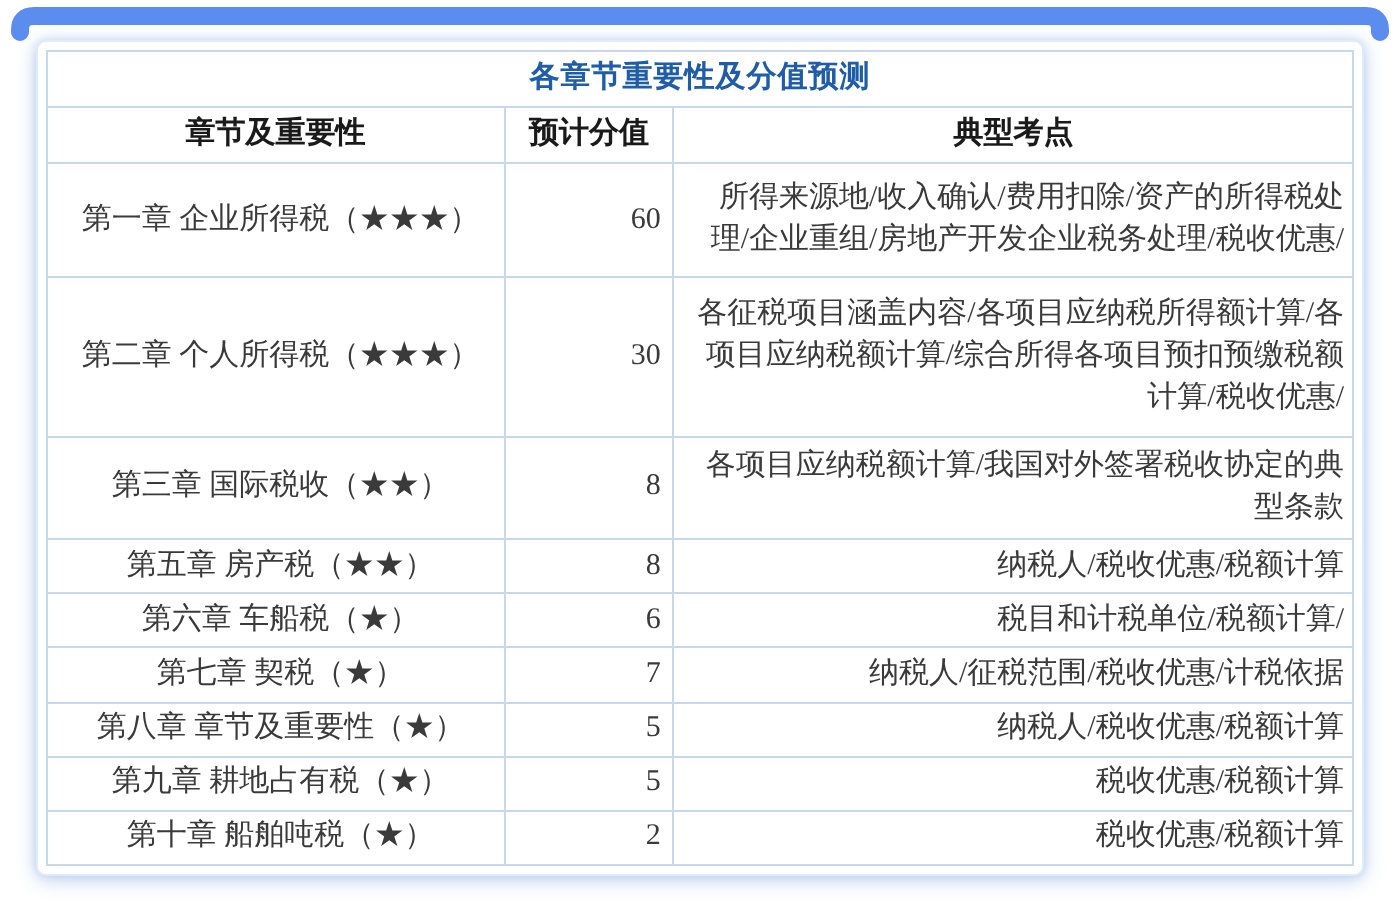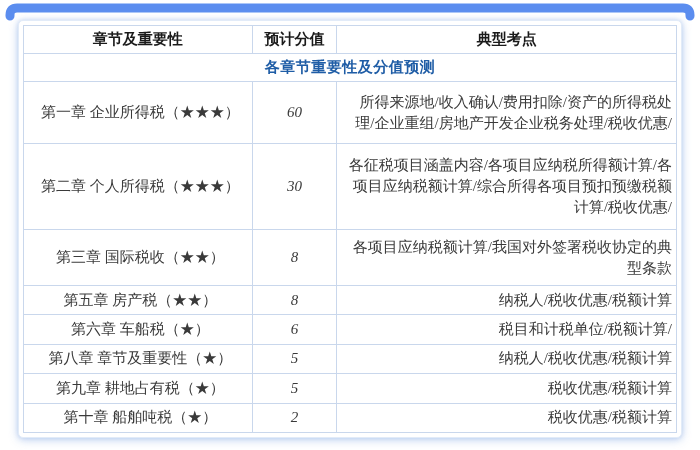--- a/index.html
+++ b/index.html
@@ -23,47 +23,47 @@
     background:#ffffff;border:1px solid var(--card-border);border-radius:5px;
     box-shadow:0 2px 10px rgba(120,160,225,.45), 0 0 4px rgba(140,175,230,.35);
     padding:4px;
   }
   table{width:100%;height:100%;border-collapse:collapse;table-layout:fixed;}
   th,td{border:1px solid var(--border-blue);font-size:15px;line-height:21px;vertical-align:middle;}
   th{font-weight:bold;text-align:center;padding:3px 2px;color:#1a1a1a;}
   th.title-cell{color:var(--title-blue);font-size:15px;letter-spacing:.5px;}
   col.c1{width:35%;} col.c2{width:13%;} col.c3{width:52%;}
   td.chapter{padding:2px 4px 2px 9px;text-align:center;}
-  td.score{text-align:center;padding:2px 16px;font-style:italic;}
+  td.score{text-align:right;padding:2px 6px;}
   td.points{padding:2px 4px 2px 7px;text-align:right;}
   tr.tall td{padding-top:6px;padding-bottom:6px;}
   tr.mid td{padding-top:3px;padding-bottom:3px;}
 </style>
 </head>
 <body>
 
 <svg class="top-frame" viewBox="0 0 700 60" xmlns="http://www.w3.org/2000/svg">
   <path class="frame-path" d="M 10 16 L 10 15 Q 10 8 17 8 L 683 8 Q 690 8 690 15 L 690 16"></path>
 </svg>
 
 <div class="card">
   <table>
     <colgroup>
         <col class="c1">
         <col class="c2">
         <col class="c3">
       </colgroup>
     <thead>
       <tr>
+        <th colspan="3" class="title-cell">各章节重要性及分值预测</th>
+      </tr>
+      <tr>
         <th>章节及重要性</th>
         <th>预计分值</th>
         <th>典型考点</th>
-      </tr>
-      <tr>
-        <th colspan="3" class="title-cell">各章节重要性及分值预测</th>
       </tr>
     </thead>
     <tbody>
       <tr class="tall">
         <td class="chapter">第一章 企业所得税（★★★）</td>
         <td class="score">60</td>
         <td class="points">所得来源地/收入确认/费用扣除/资产的所得税处理/企业重组/房地产开发企业税务处理/税收优惠/</td>
       </tr>
       <tr class="tall">
         <td class="chapter">第二章 个人所得税（★★★）</td>
@@ -79,20 +79,25 @@
         <td class="chapter">第五章 房产税（★★）</td>
         <td class="score">8</td>
         <td class="points">纳税人/税收优惠/税额计算</td>
       </tr>
       <tr>
         <td class="chapter">第六章 车船税（★）</td>
         <td class="score">6</td>
         <td class="points">税目和计税单位/税额计算/</td>
       </tr>
       <tr>
+        <td class="chapter">第七章 契税（★）</td>
+        <td class="score">7</td>
+        <td class="points">纳税人/征税范围/税收优惠/计税依据</td>
+      </tr>
+      <tr>
         <td class="chapter">第八章 章节及重要性（★）</td>
         <td class="score">5</td>
         <td class="points">纳税人/税收优惠/税额计算</td>
       </tr>
       <tr>
         <td class="chapter">第九章 耕地占有税（★）</td>
         <td class="score">5</td>
         <td class="points">税收优惠/税额计算</td>
       </tr>
       <tr>

